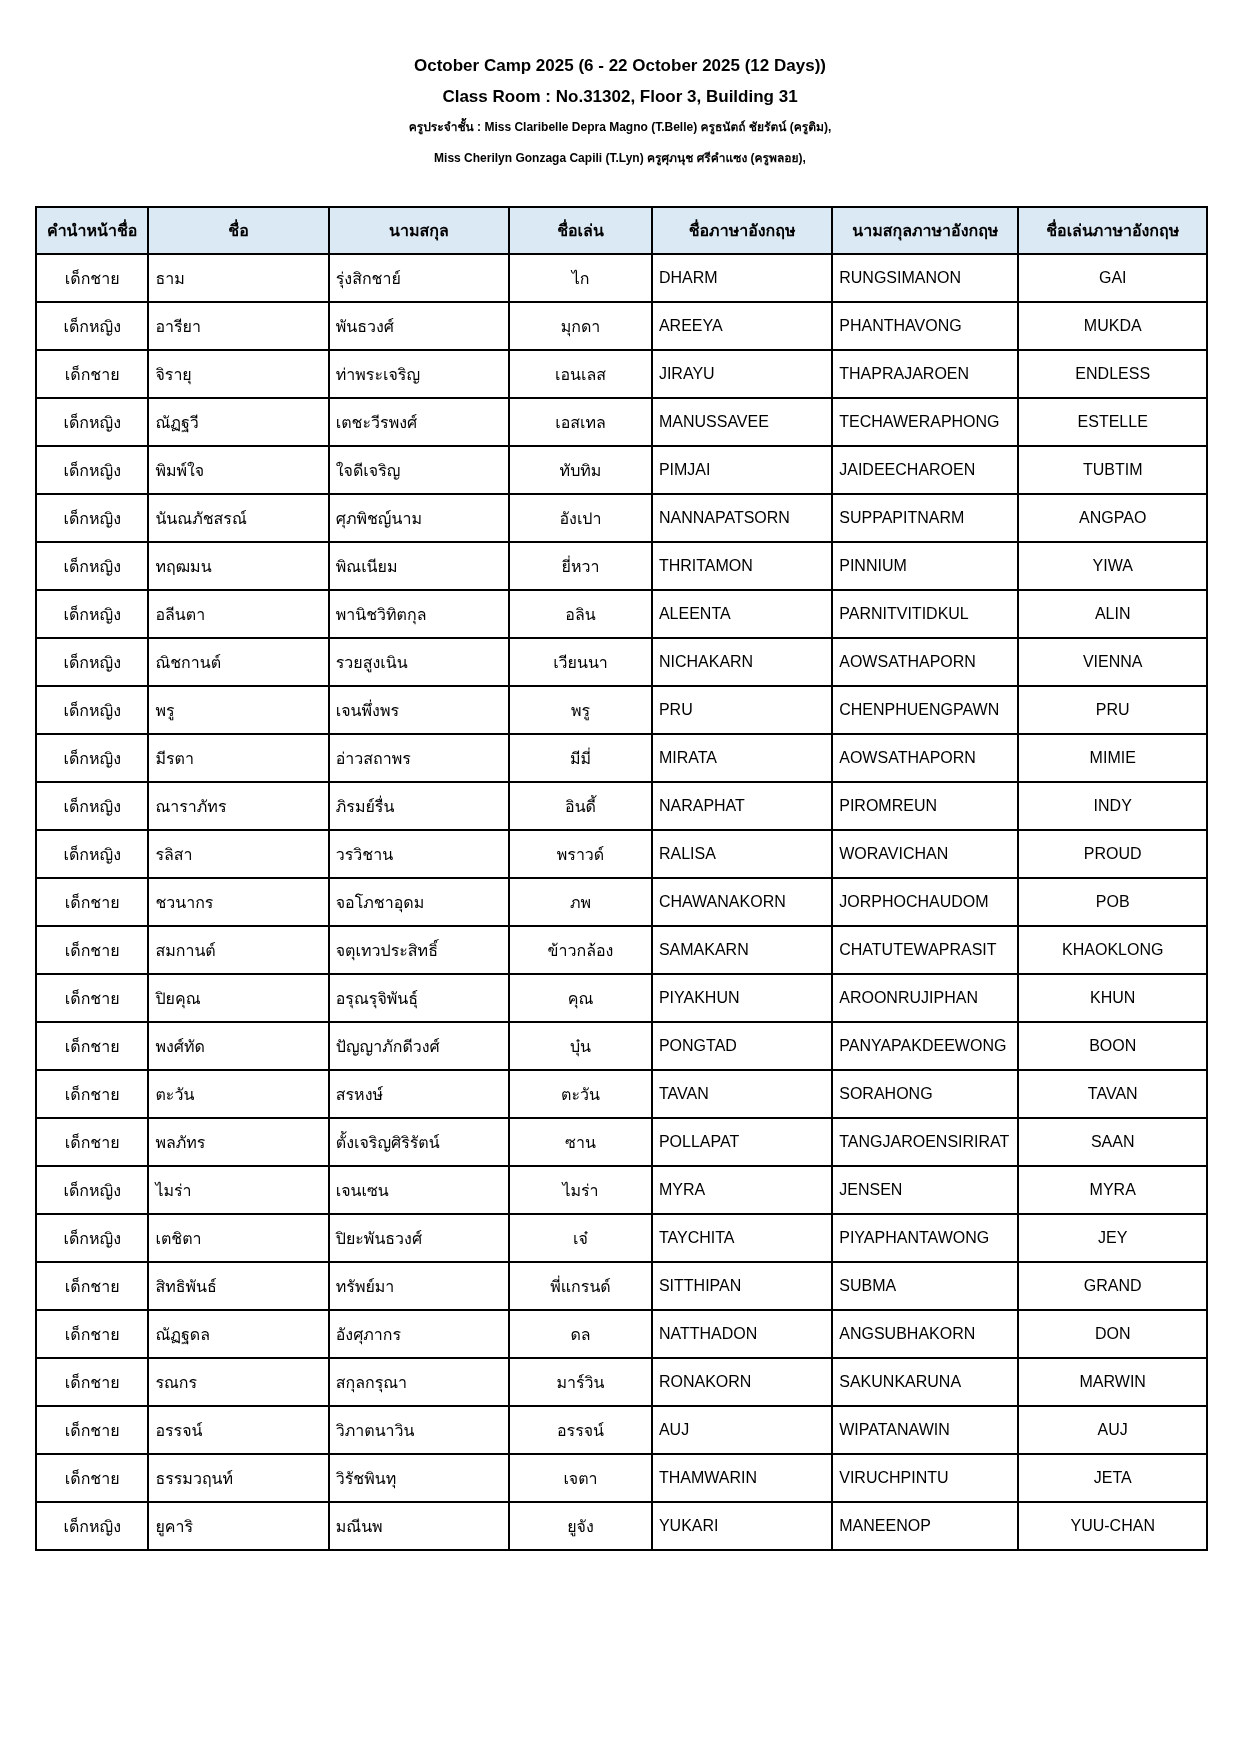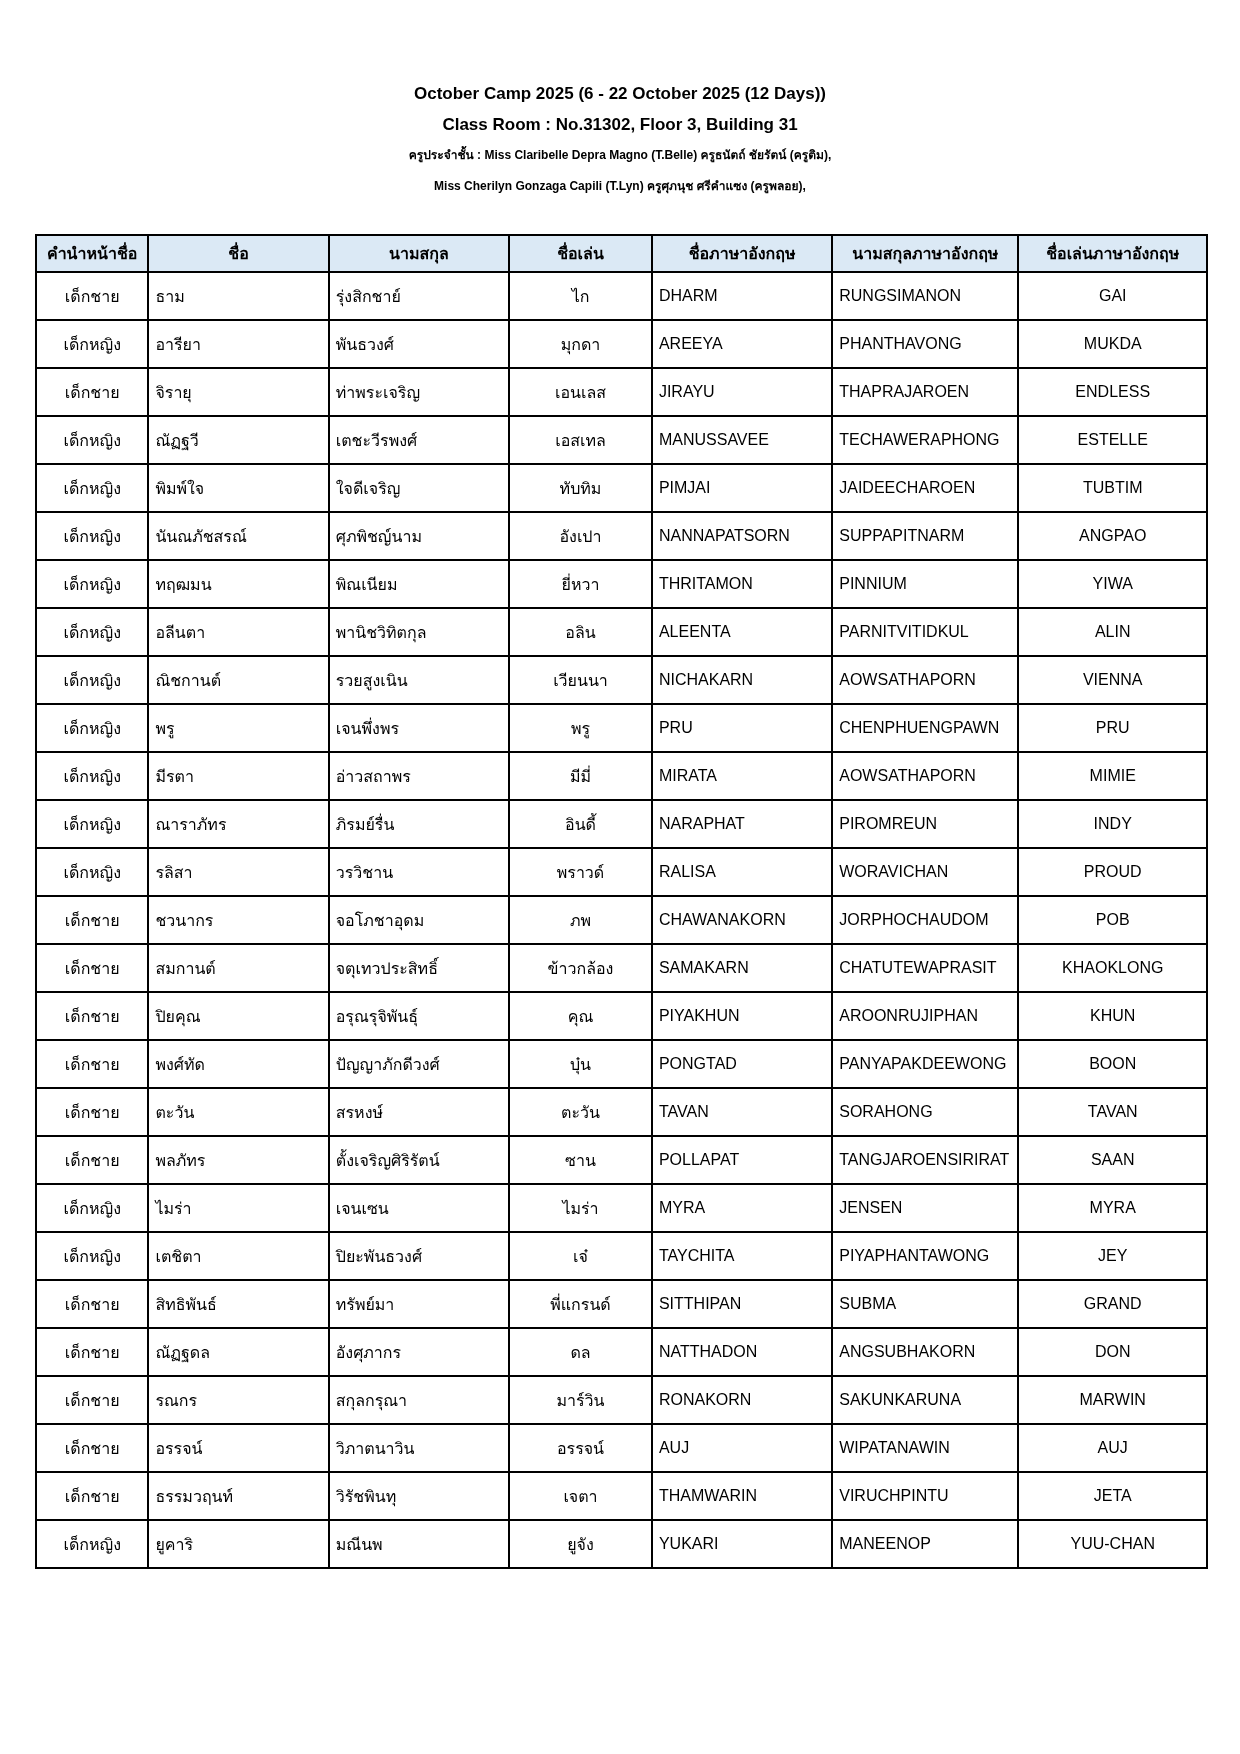--- a/index.html
+++ b/index.html
@@ -7,21 +7,21 @@
     margin: 0;
     padding: 0;
     background: #ffffff;
     font-family: "Liberation Sans", sans-serif;
     color: #000000;
   }
   .page {
     width: 1240px;
     height: 1754px;
     background: #ffffff;
-    padding-top: 78px;
+    padding-top: 50px;
     overflow: hidden;
   }
   .title-block {
     text-align: center;
     font-weight: bold;
   }
   .title-line {
     font-size: 17px;
     line-height: 31px;
     white-space: nowrap;
@@ -35,21 +35,21 @@
     width: 1173px;
     border-collapse: collapse;
     border: 2px solid #000000;
     table-layout: fixed;
   }
   .roster-table th {
     background: #dbe9f5;
     border: 2px solid #000000;
     font-weight: bold;
     font-size: 16px;
-    height: 37px;
+    height: 47px;
     padding: 2px 2px;
     text-align: center;
     vertical-align: middle;
     overflow: hidden;
   }
   .roster-table td {
     border: 2px solid #000000;
     font-size: 16px;
     height: 48px;
     padding: 2px 6px;

